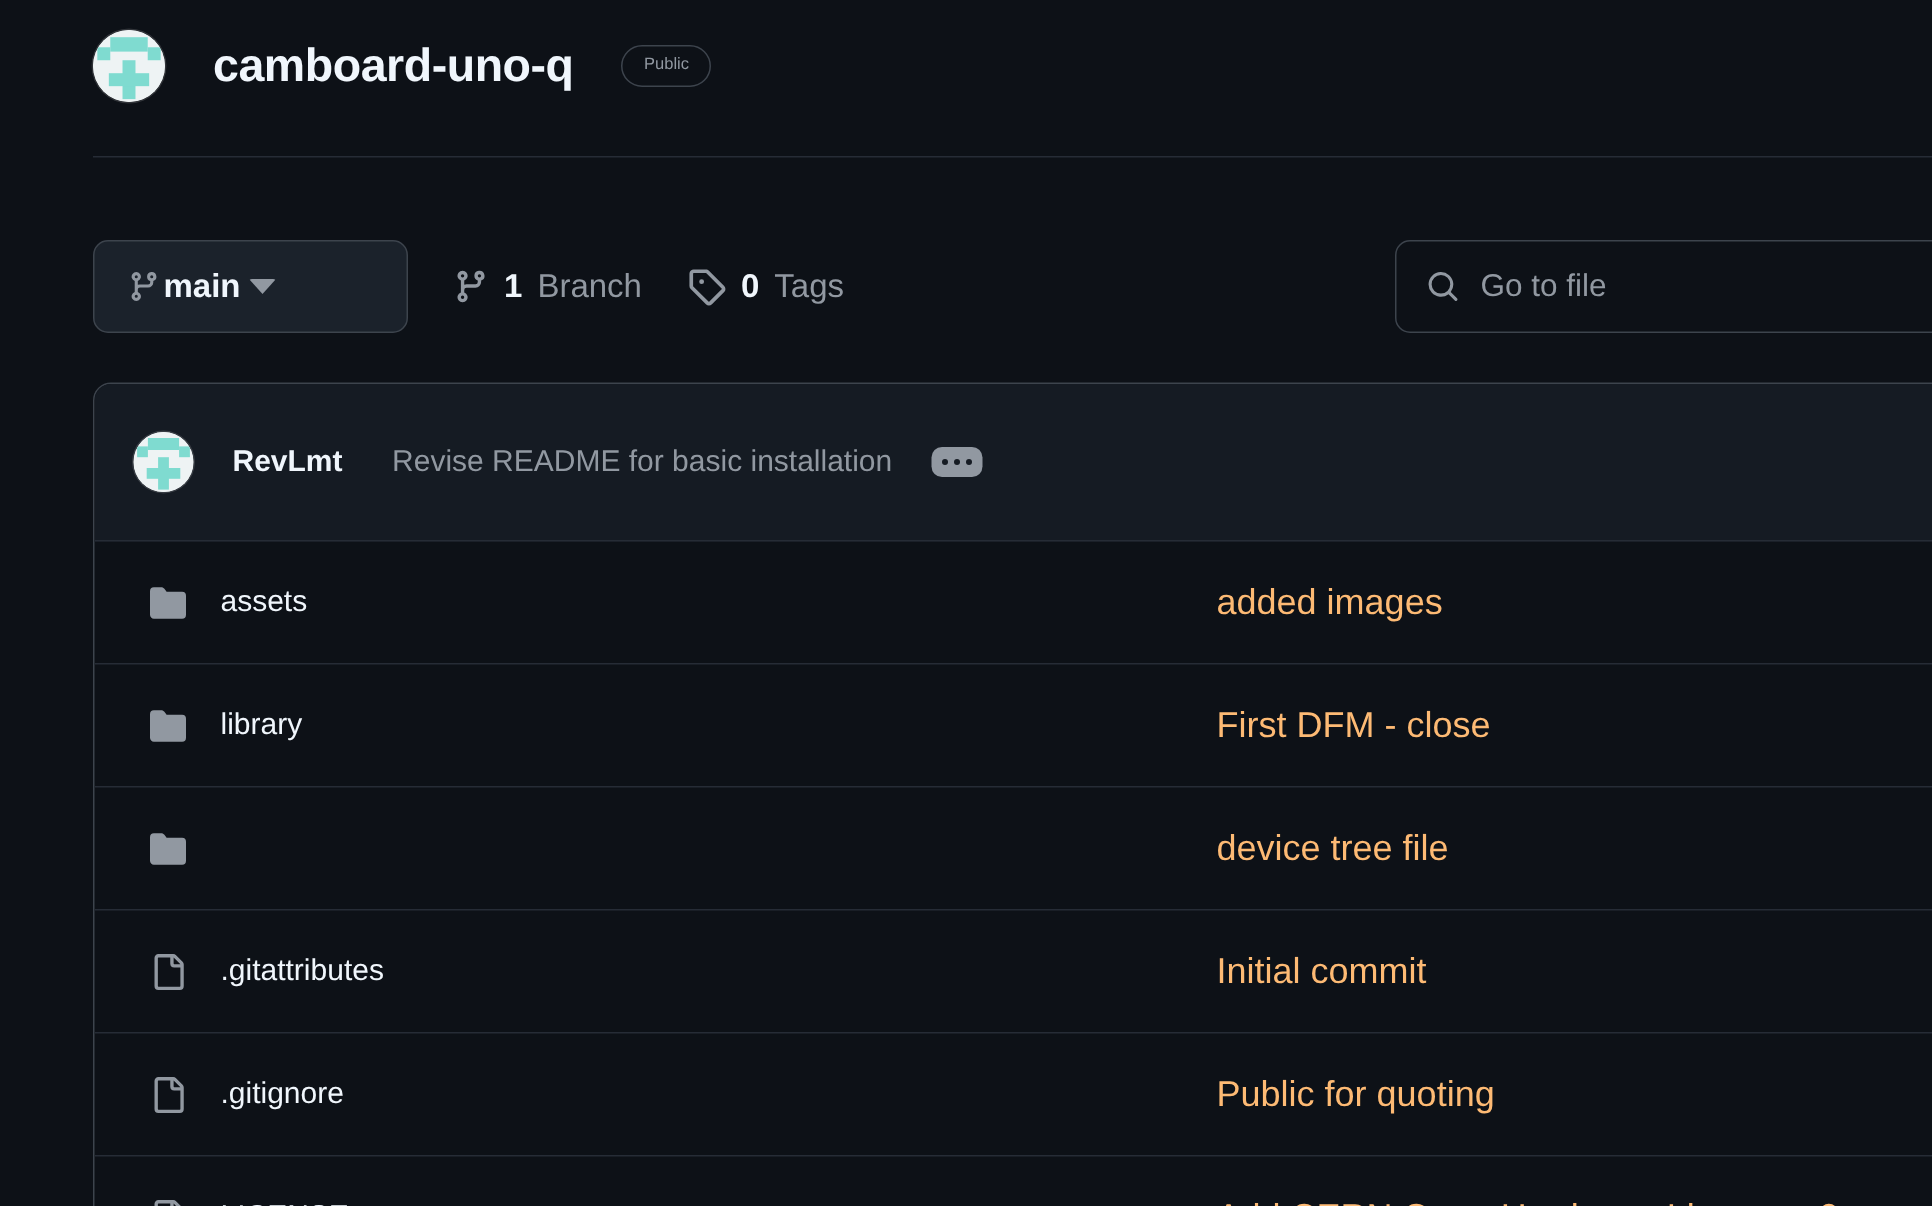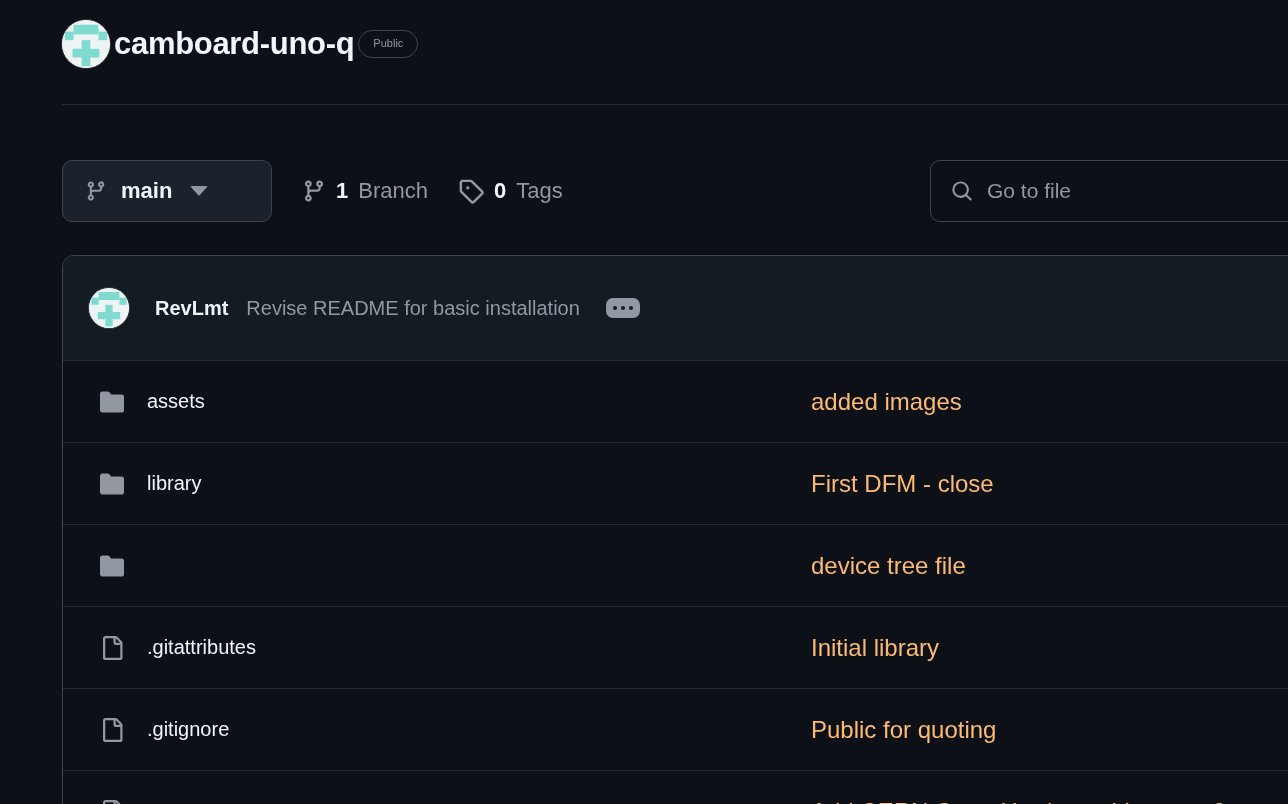--- a/index.html
+++ b/index.html
@@ -6,21 +6,21 @@
   html,body { width:1288px; height:804px; overflow:hidden; }
   body {
     background:#0d1117;
     font-family:"Liberation Sans","DejaVu Sans",sans-serif;
     color:#f0f6fc;
     position:relative;
   }
   
   .repo-header {
     position:absolute; left:62px; top:20px;
-    display:flex; align-items:center; gap:4px;
+    display:flex; align-items:center; gap:32px;
   }
   .avatar {
     width:48px; height:48px; border-radius:50%;
     background:#eef3f4; overflow:hidden; flex:0 0 auto;
     box-shadow:0 0 0 1px rgba(255,255,255,.15);
   }
   .repo-title {
     font-size:31px; font-weight:700; color:#f0f6fc; letter-spacing:-.3px;
   }
   .visibility-badge {
@@ -33,21 +33,21 @@
     height:1px; background:#262c36;
   }
   
   .toolbar {
     position:absolute; left:62px; right:0; top:160px; height:62px;
     display:flex; align-items:center;
   }
   .branch-button {
     height:62px; min-width:210px; border-radius:10px;
     background:#1b222b; border:1.5px solid #3d444d;
-    display:flex; align-items:center; gap:14px; padding:0 22px;
+    display:flex; align-items:center; gap:2px; padding:0 22px;
     cursor:pointer;
   }
   .branch-button .octicon { color:#9198a1; }
   .branch-button-label { font-size:22px; font-weight:700; color:#f0f6fc; }
   .caret-down {
     width:0; height:0; margin-left:4px;
     border-left:9px solid transparent; border-right:9px solid transparent;
     border-top:10px solid #9198a1; border-radius:2px;
   }
   .stat {
@@ -78,21 +78,21 @@
     height:105px; background:#151b23; border-bottom:1px solid #262c36;
     display:flex; align-items:center; padding:0 26px;
   }
   .commit-avatar {
     width:40px; height:40px; border-radius:50%;
     background:#eef3f4; overflow:hidden; flex:0 0 auto;
     box-shadow:0 0 0 1px rgba(255,255,255,.15);
     cursor:pointer;
   }
   .commit-author { font-size:20px; font-weight:700; color:#f0f6fc; margin-left:26px; cursor:pointer; }
-  .commit-message { font-size:20px; color:#9198a1; margin-left:18px; cursor:pointer; }
+  .commit-message { font-size:20px; color:#9198a1; margin-left:33px; cursor:pointer; }
   .ellipsis-btn {
     margin-left:26px; width:34px; height:20px; border-radius:7px;
     background:#9198a1; display:flex; align-items:center; justify-content:center;
     gap:4px; cursor:pointer;
   }
   .ellipsis-btn i { width:4px; height:4px; border-radius:50%; background:#151b23; }
   .file-row {
     height:82px; border-bottom:1px solid #262c36;
     display:flex; align-items:center; padding-left:37px;
     position:relative; cursor:pointer;
@@ -220,21 +220,21 @@
         <use href="#i-folder"></use>
       </svg>
     <span class="file-msg">device tree file</span>
   </div>
 
   <div class="file-row">
     <svg class="octicon" width="24" height="24">
         <use href="#i-file"></use>
       </svg>
     <a class="file-name">.gitattributes</a>
-    <span class="file-msg">Initial library</span>
+    <span class="file-msg">Initial commit</span>
   </div>
 
   <div class="file-row">
     <svg class="octicon" width="24" height="24">
         <use href="#i-file"></use>
       </svg>
     <a class="file-name">.gitignore</a>
     <span class="file-msg">Public for quoting</span>
   </div>
 

